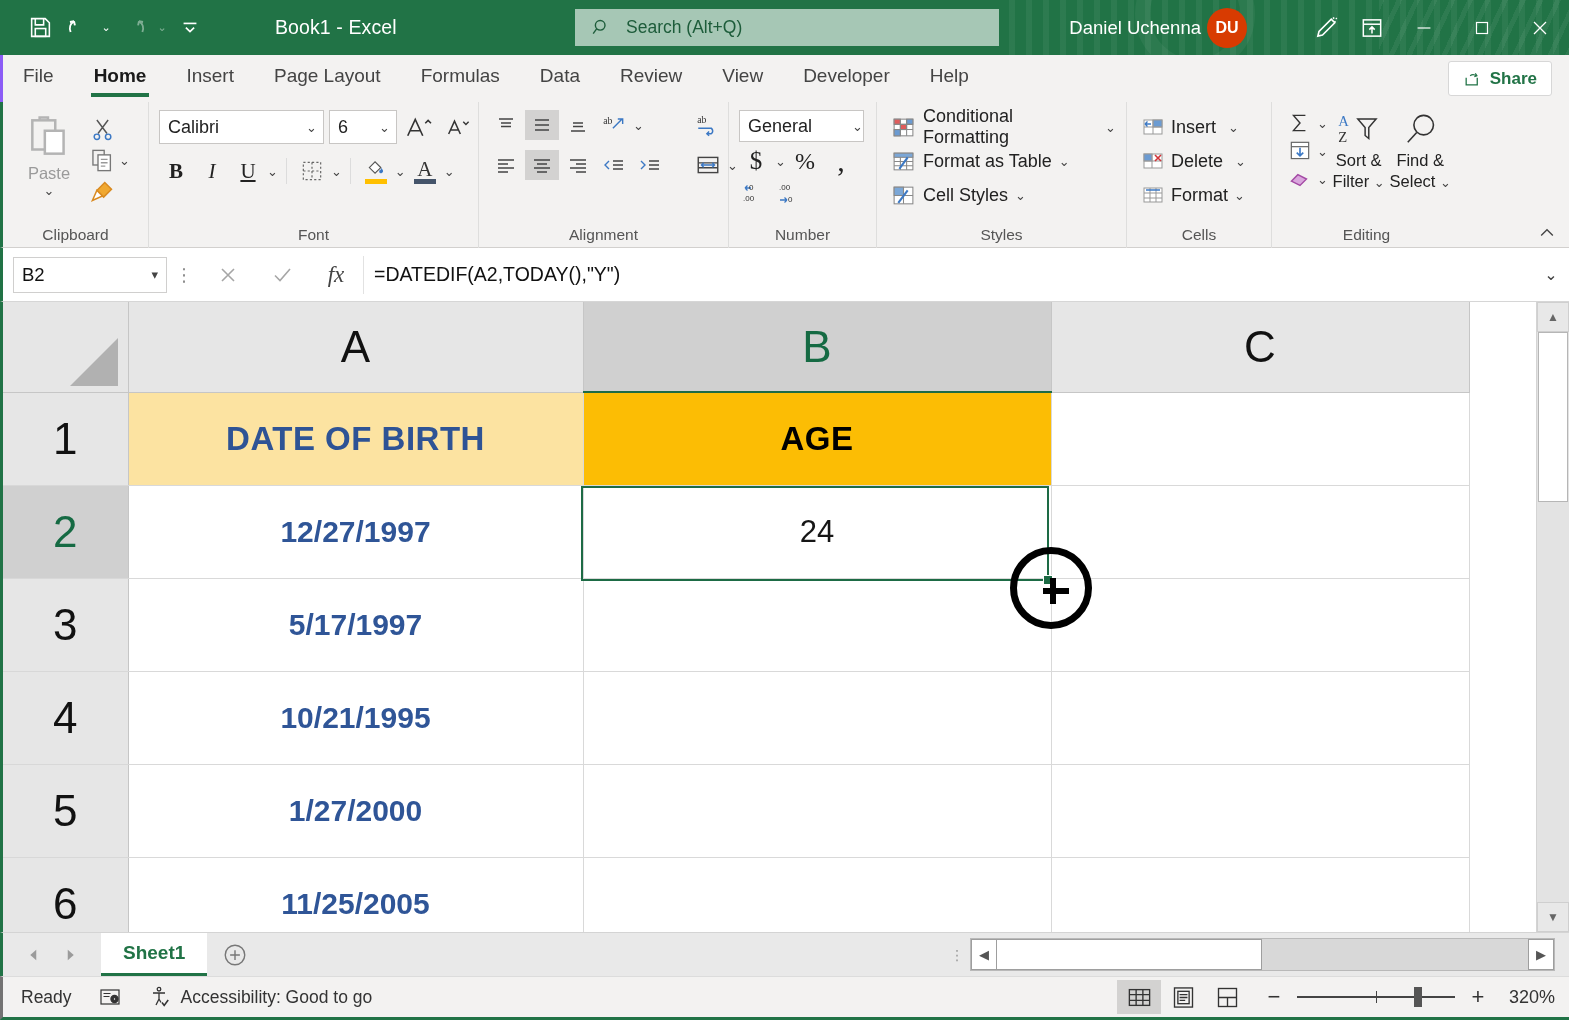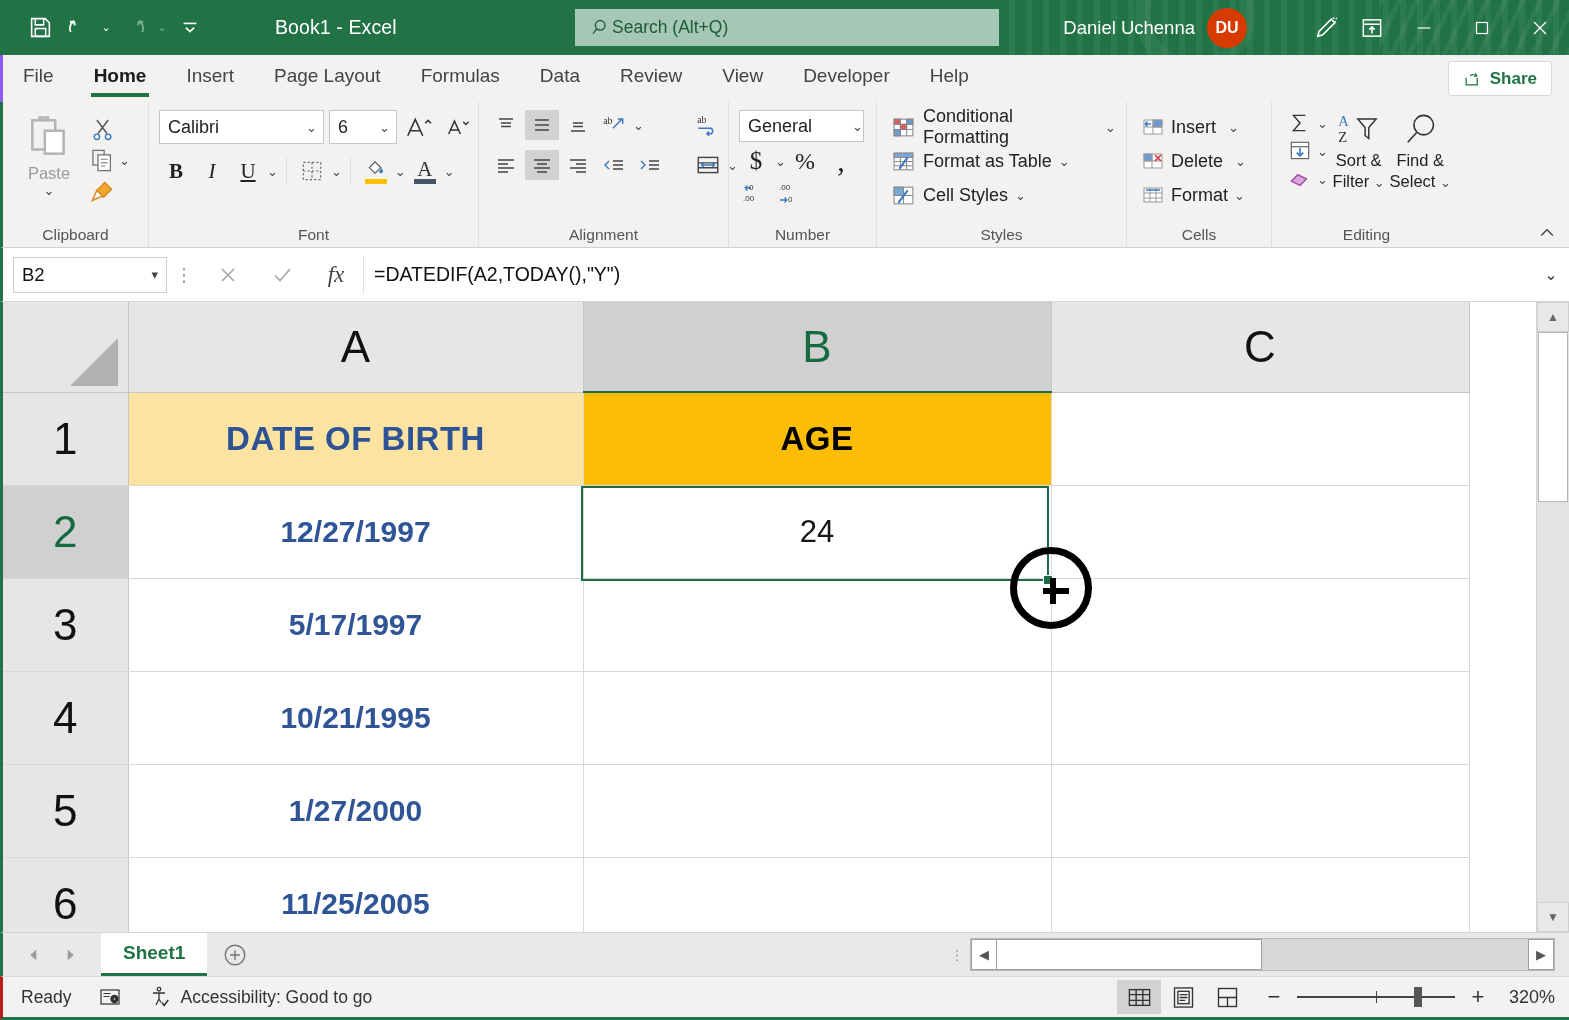--- a/index.html
+++ b/index.html
@@ -39,26 +39,26 @@
   .qat-btn.dis { opacity: .42; }
   .qat-caret { width: 16px; height: 34px; display:flex; align-items:center; justify-content:center; color:#fff; font-size:11px; }
   .qat-caret.dis { opacity:.42; }
   .doctitle {
     color: #fff; font-size: 19.5px; margin-left: 67px; white-space: nowrap; z-index:2;
     letter-spacing: .1px;
   }
   .searchbox {
     position: absolute; left: 575px; top: 9px; width: 424px; height: 37px;
     background: rgba(255,255,255,.60); display: flex; align-items: center;
-    padding-left: 16px; gap: 0; z-index: 2;
+    padding-left: 16px; gap: 14px; z-index: 2;
   }
   .searchbox .ph { color: #1d5c3a; font-size: 17.5px; }
   .user {
     position: absolute; right: 322px; top: 0; height: 55px; display: flex;
-    align-items: center; gap: 12px; z-index:2;
+    align-items: center; gap: 6px; z-index:2;
   }
   .user-name { color: #fff; font-size: 18.5px; white-space: nowrap; }
   .avatar {
     width: 40px; height: 40px; border-radius: 50%; background: #D83B01; color: #fff;
     display: flex; align-items: center; justify-content: center; font-size: 16px; font-weight: 600;
   }
   .tb-right { position: absolute; right: 0; top: 0; height: 55px; display: flex; align-items: center; z-index:2; }
   .tb-icon { width: 46px; height: 55px; display: flex; align-items: center; justify-content: center; color: #fff; }
   .win-btn { width: 58px; height: 55px; display: flex; align-items: center; justify-content: center; color: #fff; }
 
@@ -236,21 +236,21 @@
   .addsheet { width: 56px; display: flex; align-items: center; justify-content: center; color: #777; }
   .tb-spacer { flex: 1; }
   .hs-dots { width: 26px; display: flex; align-items: center; justify-content: center; color: #999; font-size: 14px; }
   .hscroll { width: 585px; display: flex; align-items: center; background: #d8d8d8; border: 1px solid #b9b9b9; margin: 5px 14px 5px 0; }
   .hs-btn { width: 26px; height: 100%; background: #fff; border: 1px solid #9e9e9e; display:flex; align-items:center; justify-content:center; color:#555; font-size:13px; }
   .hs-thumb { width: 265px; height: 100%; background: #fff; border: 1px solid #9e9e9e; border-left: 0; }
 
   
   .statusbar {
     height: 44px; background: #f3f2f1; display: flex; align-items: center; flex: none;
-    border-left: 3px solid #b91c1c; border-top: 1px solid #dcdcdc; border-bottom: 3px solid #217346;
+    border-left: 3px solid #737373; border-top: 1px solid #dcdcdc; border-bottom: 3px solid #217346;
   }
   .st-ready { font-size: 17.5px; color: #333; padding-left: 18px; }
   .st-ic { padding-left: 26px; display: flex; align-items: center; gap: 9px; font-size: 17.5px; color: #333; }
   .st-spacer { flex: 1; }
   .viewbtn { width: 44px; height: 34px; display: flex; align-items: center; justify-content: center; }
   .viewbtn.on { background: #d3d2d1; }
   .zoomwrap { display: flex; align-items: center; gap: 14px; padding: 0 16px; }
   .zoom-minus, .zoom-plus { font-size: 22px; color: #333; width: 18px; text-align: center; }
   .zoom-track { width: 158px; height: 2px; background: #444; position: relative; }
   .zoom-mid { position: absolute; left: 50%; top: -5px; width: 1px; height: 12px; background: #444; }

